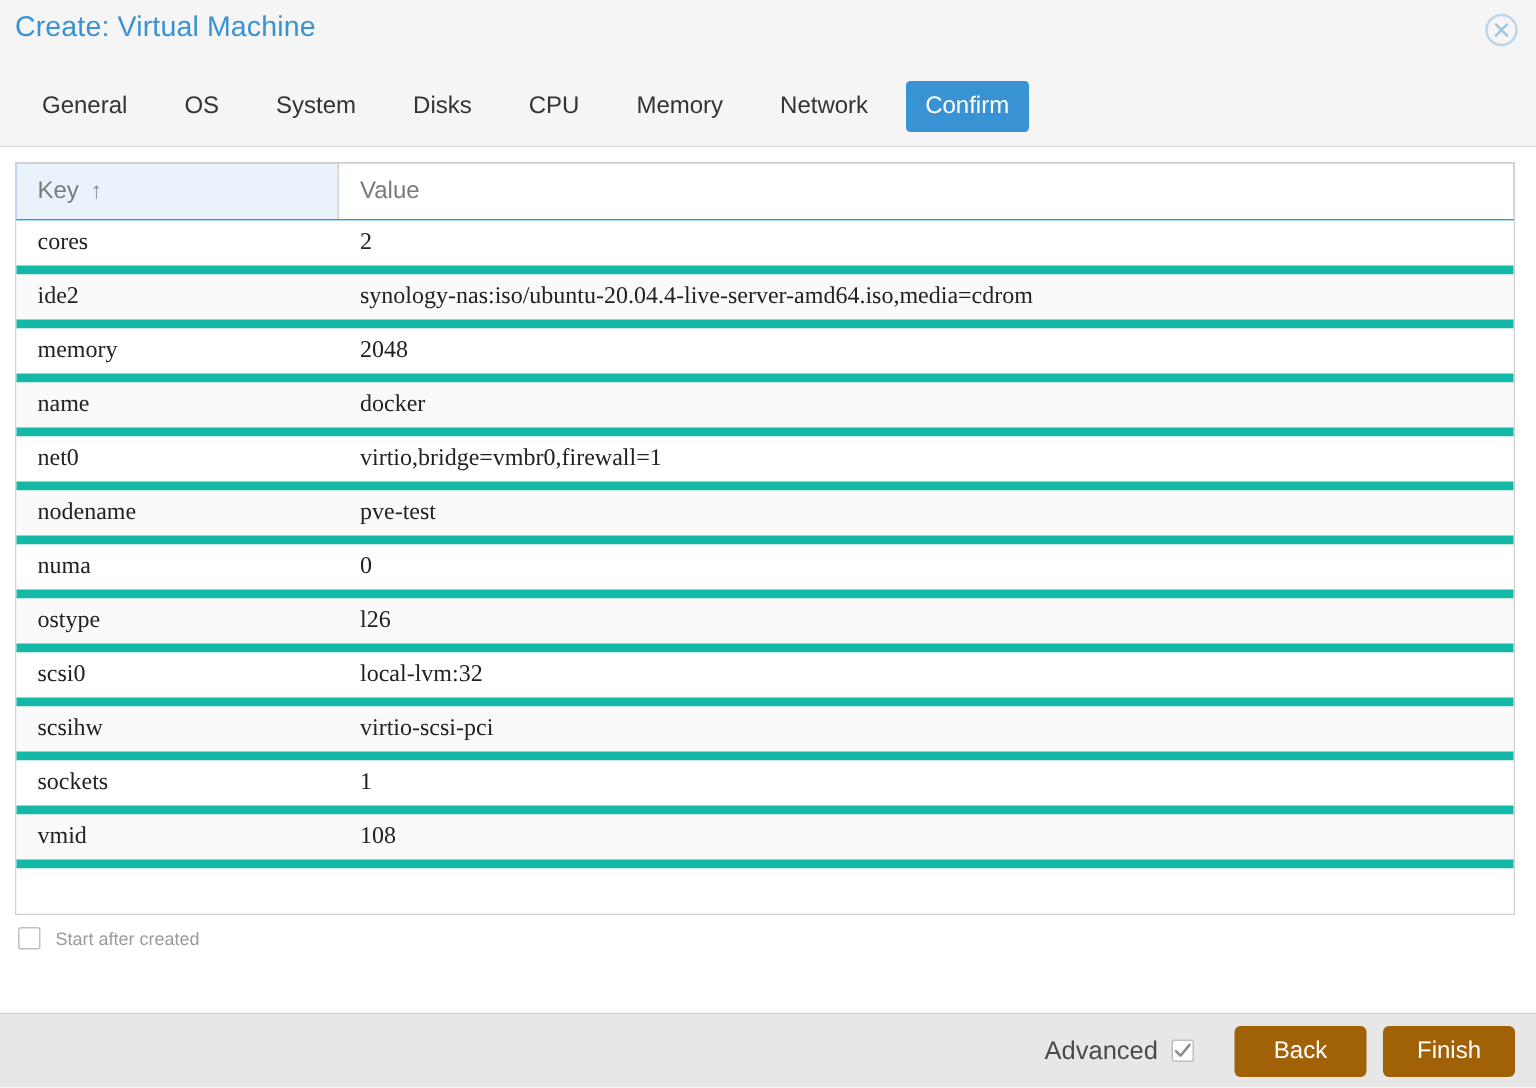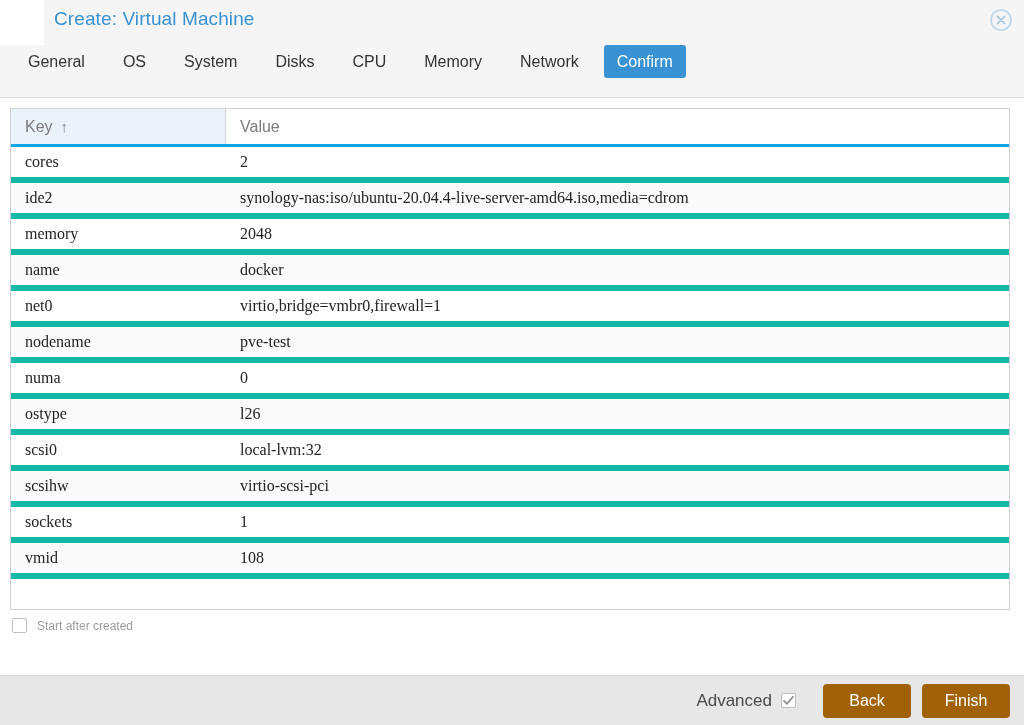--- a/index.html
+++ b/index.html
@@ -20,21 +20,20 @@
     display: flex;
     flex-direction: column;
   }
 
   
   .dialog-header {
     height: 45px;
     background: #f5f5f5;
     position: relative;
     flex: 0 0 auto;
-    margin-left: 44px;
   }
 
   .dialog-title {
     position: absolute;
     left: 10px;
     top: 8px;
     font-size: 19px;
     color: #3892d4;
     letter-spacing: 0.1px;
     white-space: nowrap;
@@ -49,21 +48,21 @@
     cursor: pointer;
     opacity: 0.75;
   }
 
   
   .tab-bar {
     height: 53px;
     background: #f5f5f5;
     border-bottom: 1px solid #dcdcdc;
     display: flex;
-    align-items: flex-start;
+    align-items: center;
     padding-left: 15px;
     flex: 0 0 auto;
   }
 
   .tab {
     font-size: 16px;
     color: #333333;
     padding: 7px 13px;
     border-radius: 3px;
     margin-right: 12px;
@@ -88,21 +87,21 @@
   .grid {
     width: 1000px;
     border: 1px solid #d0d0d0;
     border-collapse: separate;
     background: #ffffff;
   }
 
   .grid-header {
     display: flex;
     height: 38px;
-    border-bottom: 3px solid #0ea5e9;
+    border-bottom: 1px solid #0ea5e9;
     background: #3b82f6;
     justify-content: space-between;
   }
 
   .grid-header .hcell {
     display: flex;
     align-items: center;
     font-size: 16px;
     color: #7b7b7b;
     padding: 0 14px;

